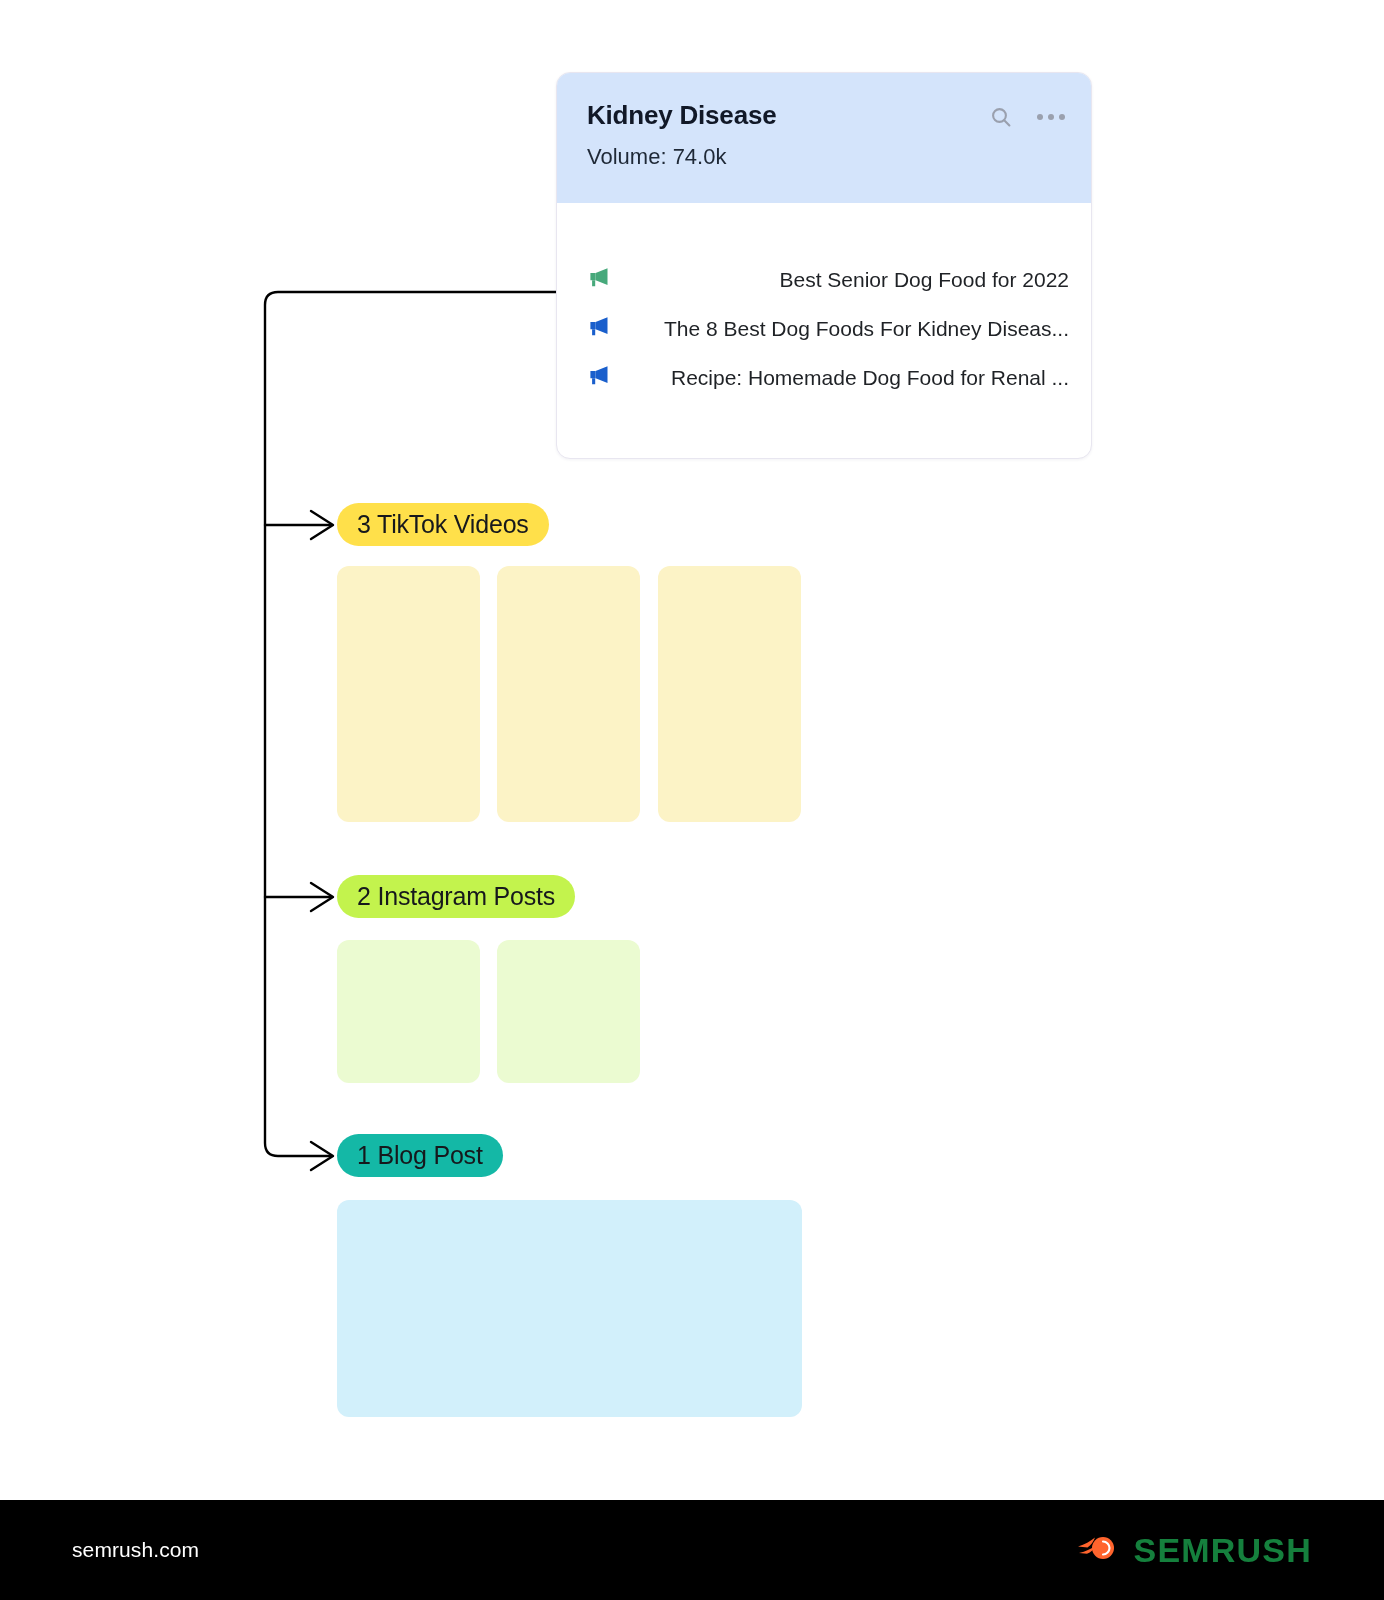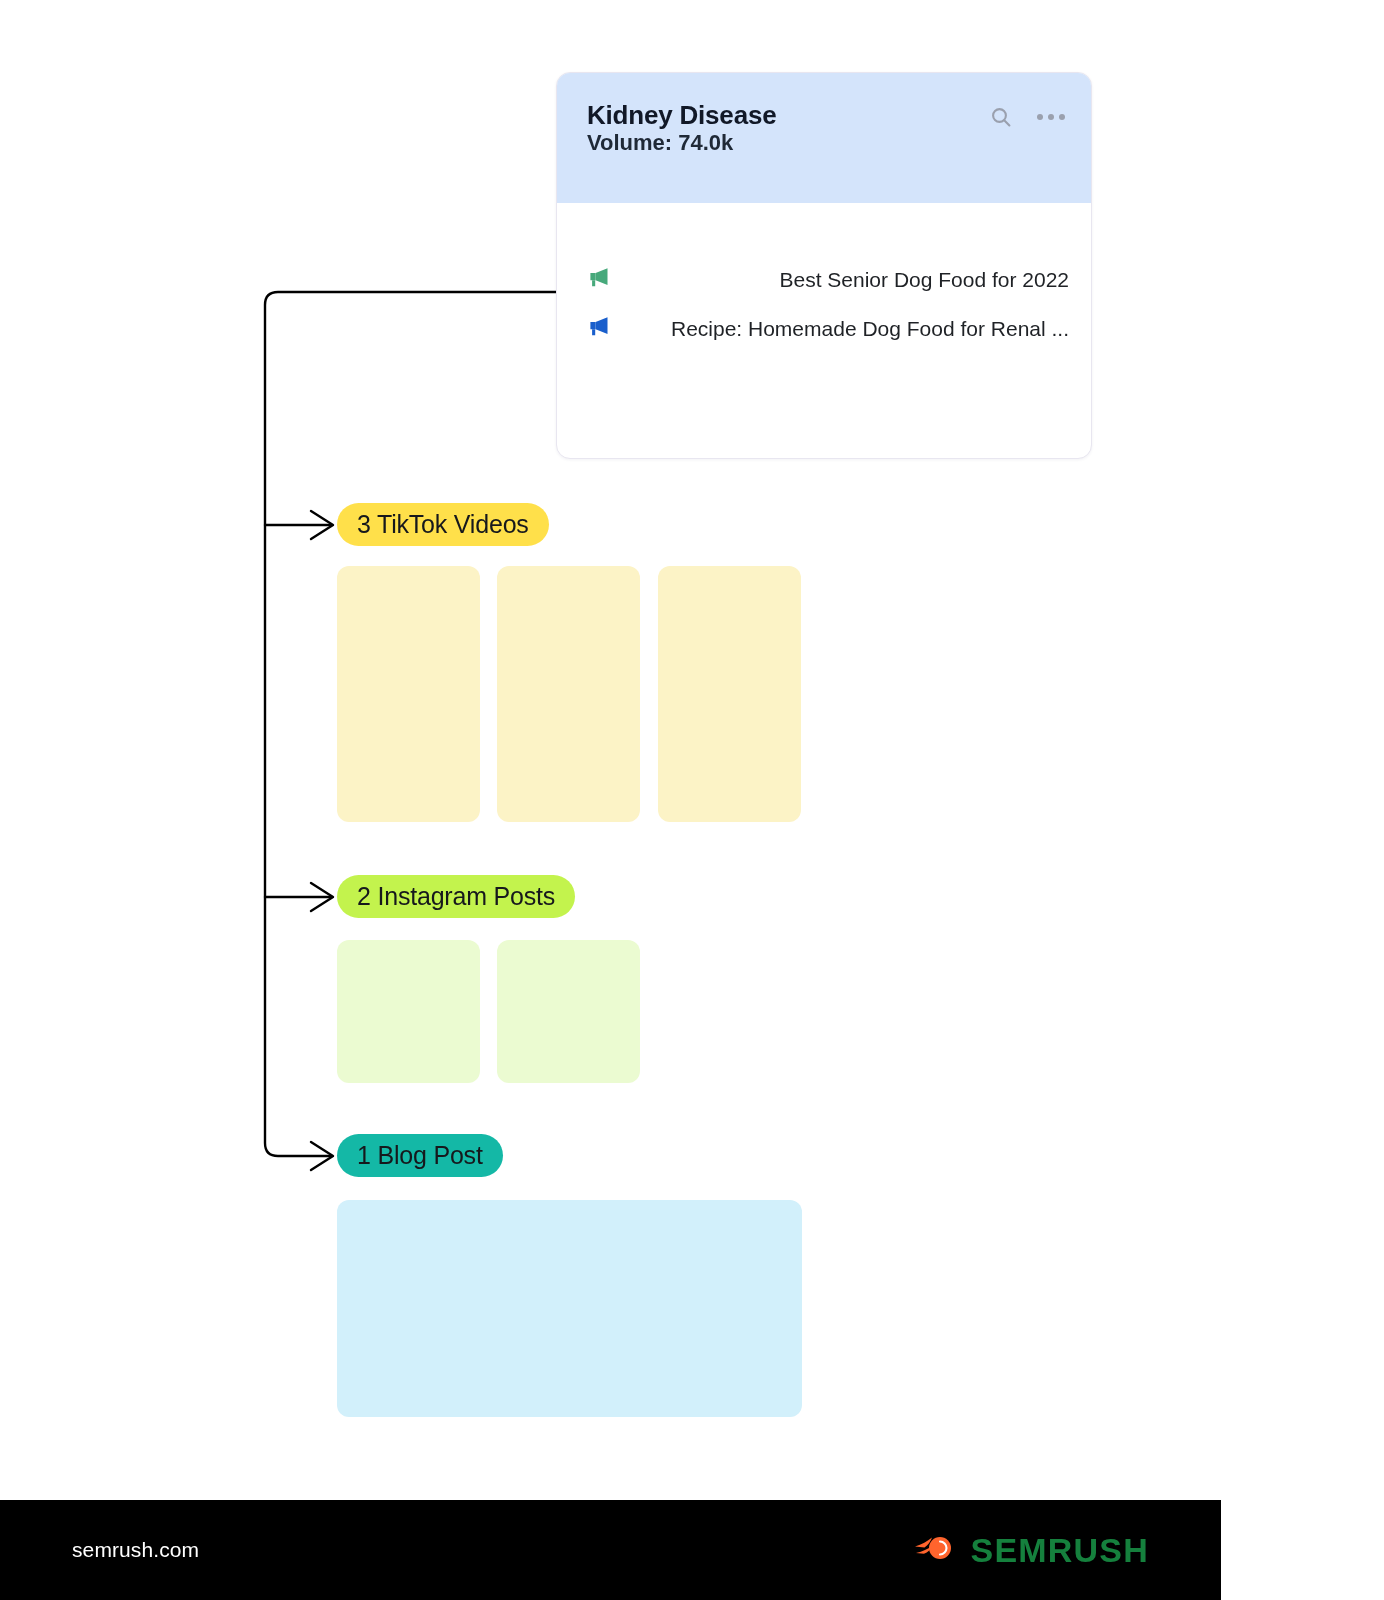--- a/index.html
+++ b/index.html
@@ -45,23 +45,24 @@
     position: relative;
   }
   .card-title {
     font-size: 26px;
     font-weight: bold;
     color: #111827;
     letter-spacing: -0.2px;
     line-height: 1.1;
   }
   .card-volume {
+    margin-top: 14px;
     font-size: 22px;
     color: #1f2937;
-    font-weight: 700;
+    font-weight: 400;
   }
   .card-actions {
     position: absolute;
     right: 26px;
     top: 32px;
     display: flex;
     align-items: center;
     gap: 24px;
   }
   .icon-btn {
@@ -118,21 +119,21 @@
   }
   .ph-yellow { background: #FCF3C6; }
   .ph-green  { background: #EBFBD1; }
   .ph-blue   { background: #D2F0FB; }
 
   
   #footer {
     position: absolute;
     left: 0;
     bottom: 0;
-    width: 1221px;
+    width: 1384px;
     height: 100px;
     background: #000000;
     display: flex;
     align-items: center;
     justify-content: space-between;
     padding: 0 72px;
   }
   #footer-url {
     color: #ffffff;
     font-size: 21px;
@@ -195,20 +196,30 @@
     <div class="card-body">
       <div class="kw-item">
         <span class="mega">
           <svg width="24" height="22" viewBox="0 0 24 22" fill="none">
             <path d="M20.5 2.2 L8.6 7.1 L8.6 14.2 L20.5 19.1 Z" fill="#47A97B"></path>
             <path d="M3.4 7.1 L8.6 7.1 L8.6 14.2 L3.4 14.2 Z" fill="#47A97B"></path>
             <path d="M5.1 14.2 L8.2 14.2 L8.2 20.3 L5.1 20.3 Z" fill="#47A97B"></path>
           </svg>
         </span>
         <span>Best Senior Dog Food for 2022</span>
+      </div>
+      <div class="kw-item">
+        <span class="mega">
+          <svg width="24" height="22" viewBox="0 0 24 22" fill="none">
+            <path d="M20.5 2.2 L8.6 7.1 L8.6 14.2 L20.5 19.1 Z" fill="#1A5FCC"></path>
+            <path d="M3.4 7.1 L8.6 7.1 L8.6 14.2 L3.4 14.2 Z" fill="#1A5FCC"></path>
+            <path d="M5.1 14.2 L8.2 14.2 L8.2 20.3 L5.1 20.3 Z" fill="#1A5FCC"></path>
+          </svg>
+        </span>
+        <span>The 8 Best Dog Foods For Kidney Diseas...</span>
       </div>
       <div class="kw-item">
         <span class="mega">
           <svg width="24" height="22" viewBox="0 0 24 22" fill="none">
             <path d="M20.5 2.2 L8.6 7.1 L8.6 14.2 L20.5 19.1 Z" fill="#1A5FCC"></path>
             <path d="M3.4 7.1 L8.6 7.1 L8.6 14.2 L3.4 14.2 Z" fill="#1A5FCC"></path>
             <path d="M5.1 14.2 L8.2 14.2 L8.2 20.3 L5.1 20.3 Z" fill="#1A5FCC"></path>
           </svg>
         </span>
         <span>Recipe: Homemade Dog Food for Renal ...</span>

